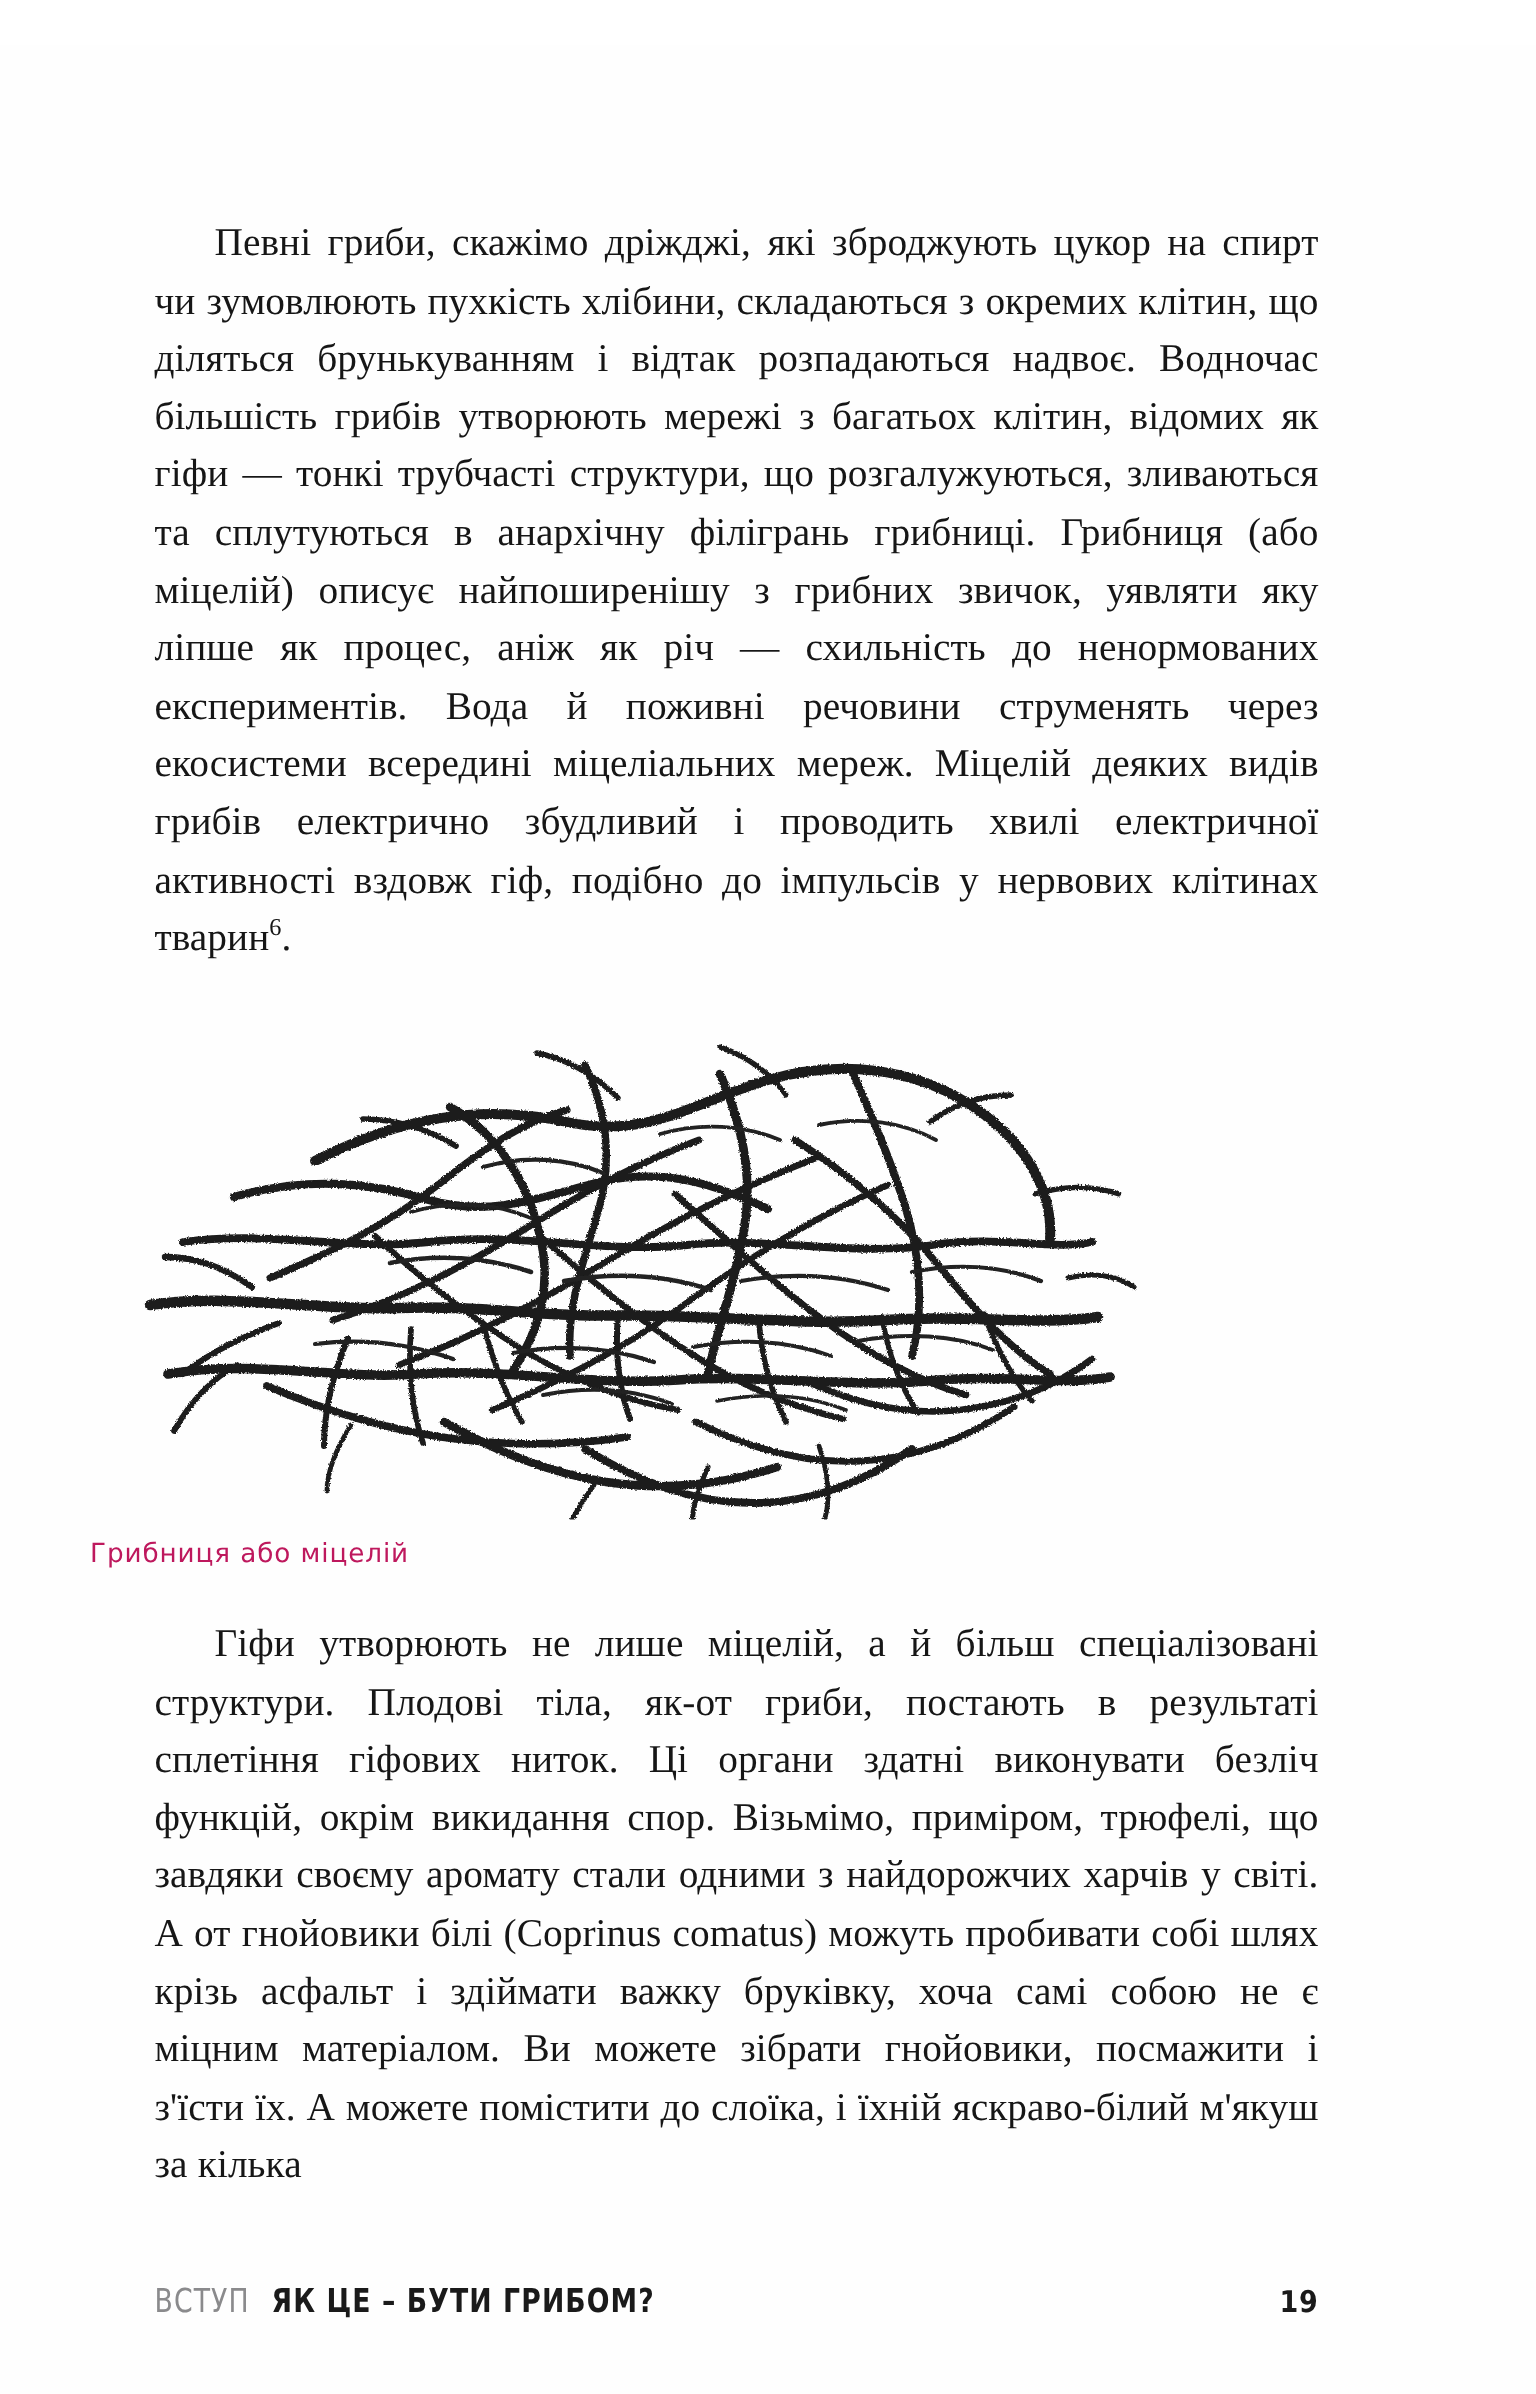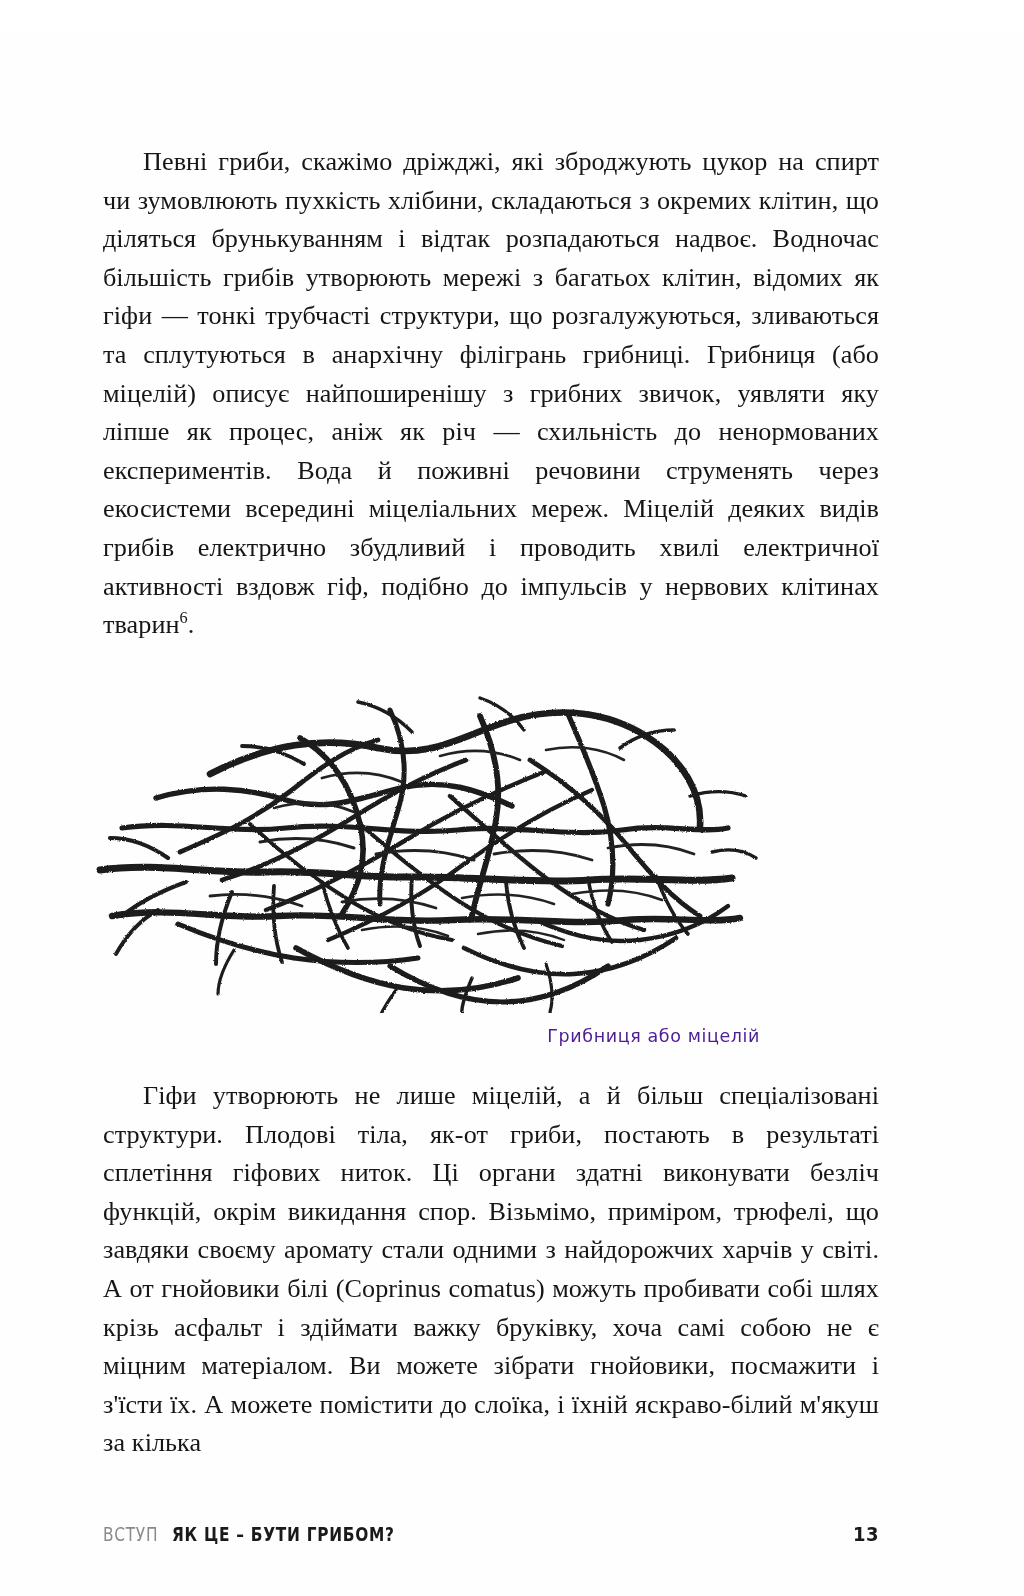--- a/index.html
+++ b/index.html
@@ -76,45 +76,45 @@
     width: 700px;
     height: 365px;
   }
   .figure-art svg { display: block; width: 700px; height: 365px; }
 
   .figure-caption {
     position: absolute;
     left: 0;
     top: 378px;
     width: 700px;
-    text-align: right;
+    text-align: left;
     font-family: "DejaVu Sans", "Liberation Sans", sans-serif;
     font-size: 17.5px;
     letter-spacing: 0.6px;
-    color: #4c1d95;
+    color: #be185d;
     font-weight: 400;
   }
 
   
   .footer {
     position: absolute;
     left: 103px;
     top: 1489px;
     width: 776px;
     height: 30px;
     display: flex;
     align-items: center;
     justify-content: space-between;
     font-family: "DejaVu Sans Condensed", "DejaVu Sans", "Liberation Sans", sans-serif;
   }
   .footer-left {
     display: flex;
     align-items: flex-start;
     gap: 8px;
-    font-size: 19px;
+    font-size: 22px;
     letter-spacing: 0.8px;
     white-space: nowrap;
   }
   .footer-section {
     color: #8a8a8c;
     font-weight: 400;
     transform: scaleX(0.9);
     transform-origin: left center;
   }
   .footer-chapter {
@@ -229,16 +229,16 @@
     </div>
 
     <div class="figure-caption">Грибниця або міцелій</div>
   </div>
 
   <div class="footer">
     <div class="footer-left">
       <span class="footer-section">ВСТУП</span>
       <span class="footer-chapter">ЯК ЦЕ – БУТИ ГРИБОМ?</span>
     </div>
-    <div class="footer-page">13</div>
+    <div class="footer-page">19</div>
   </div>
 
 </div>
 
 </body></html>

